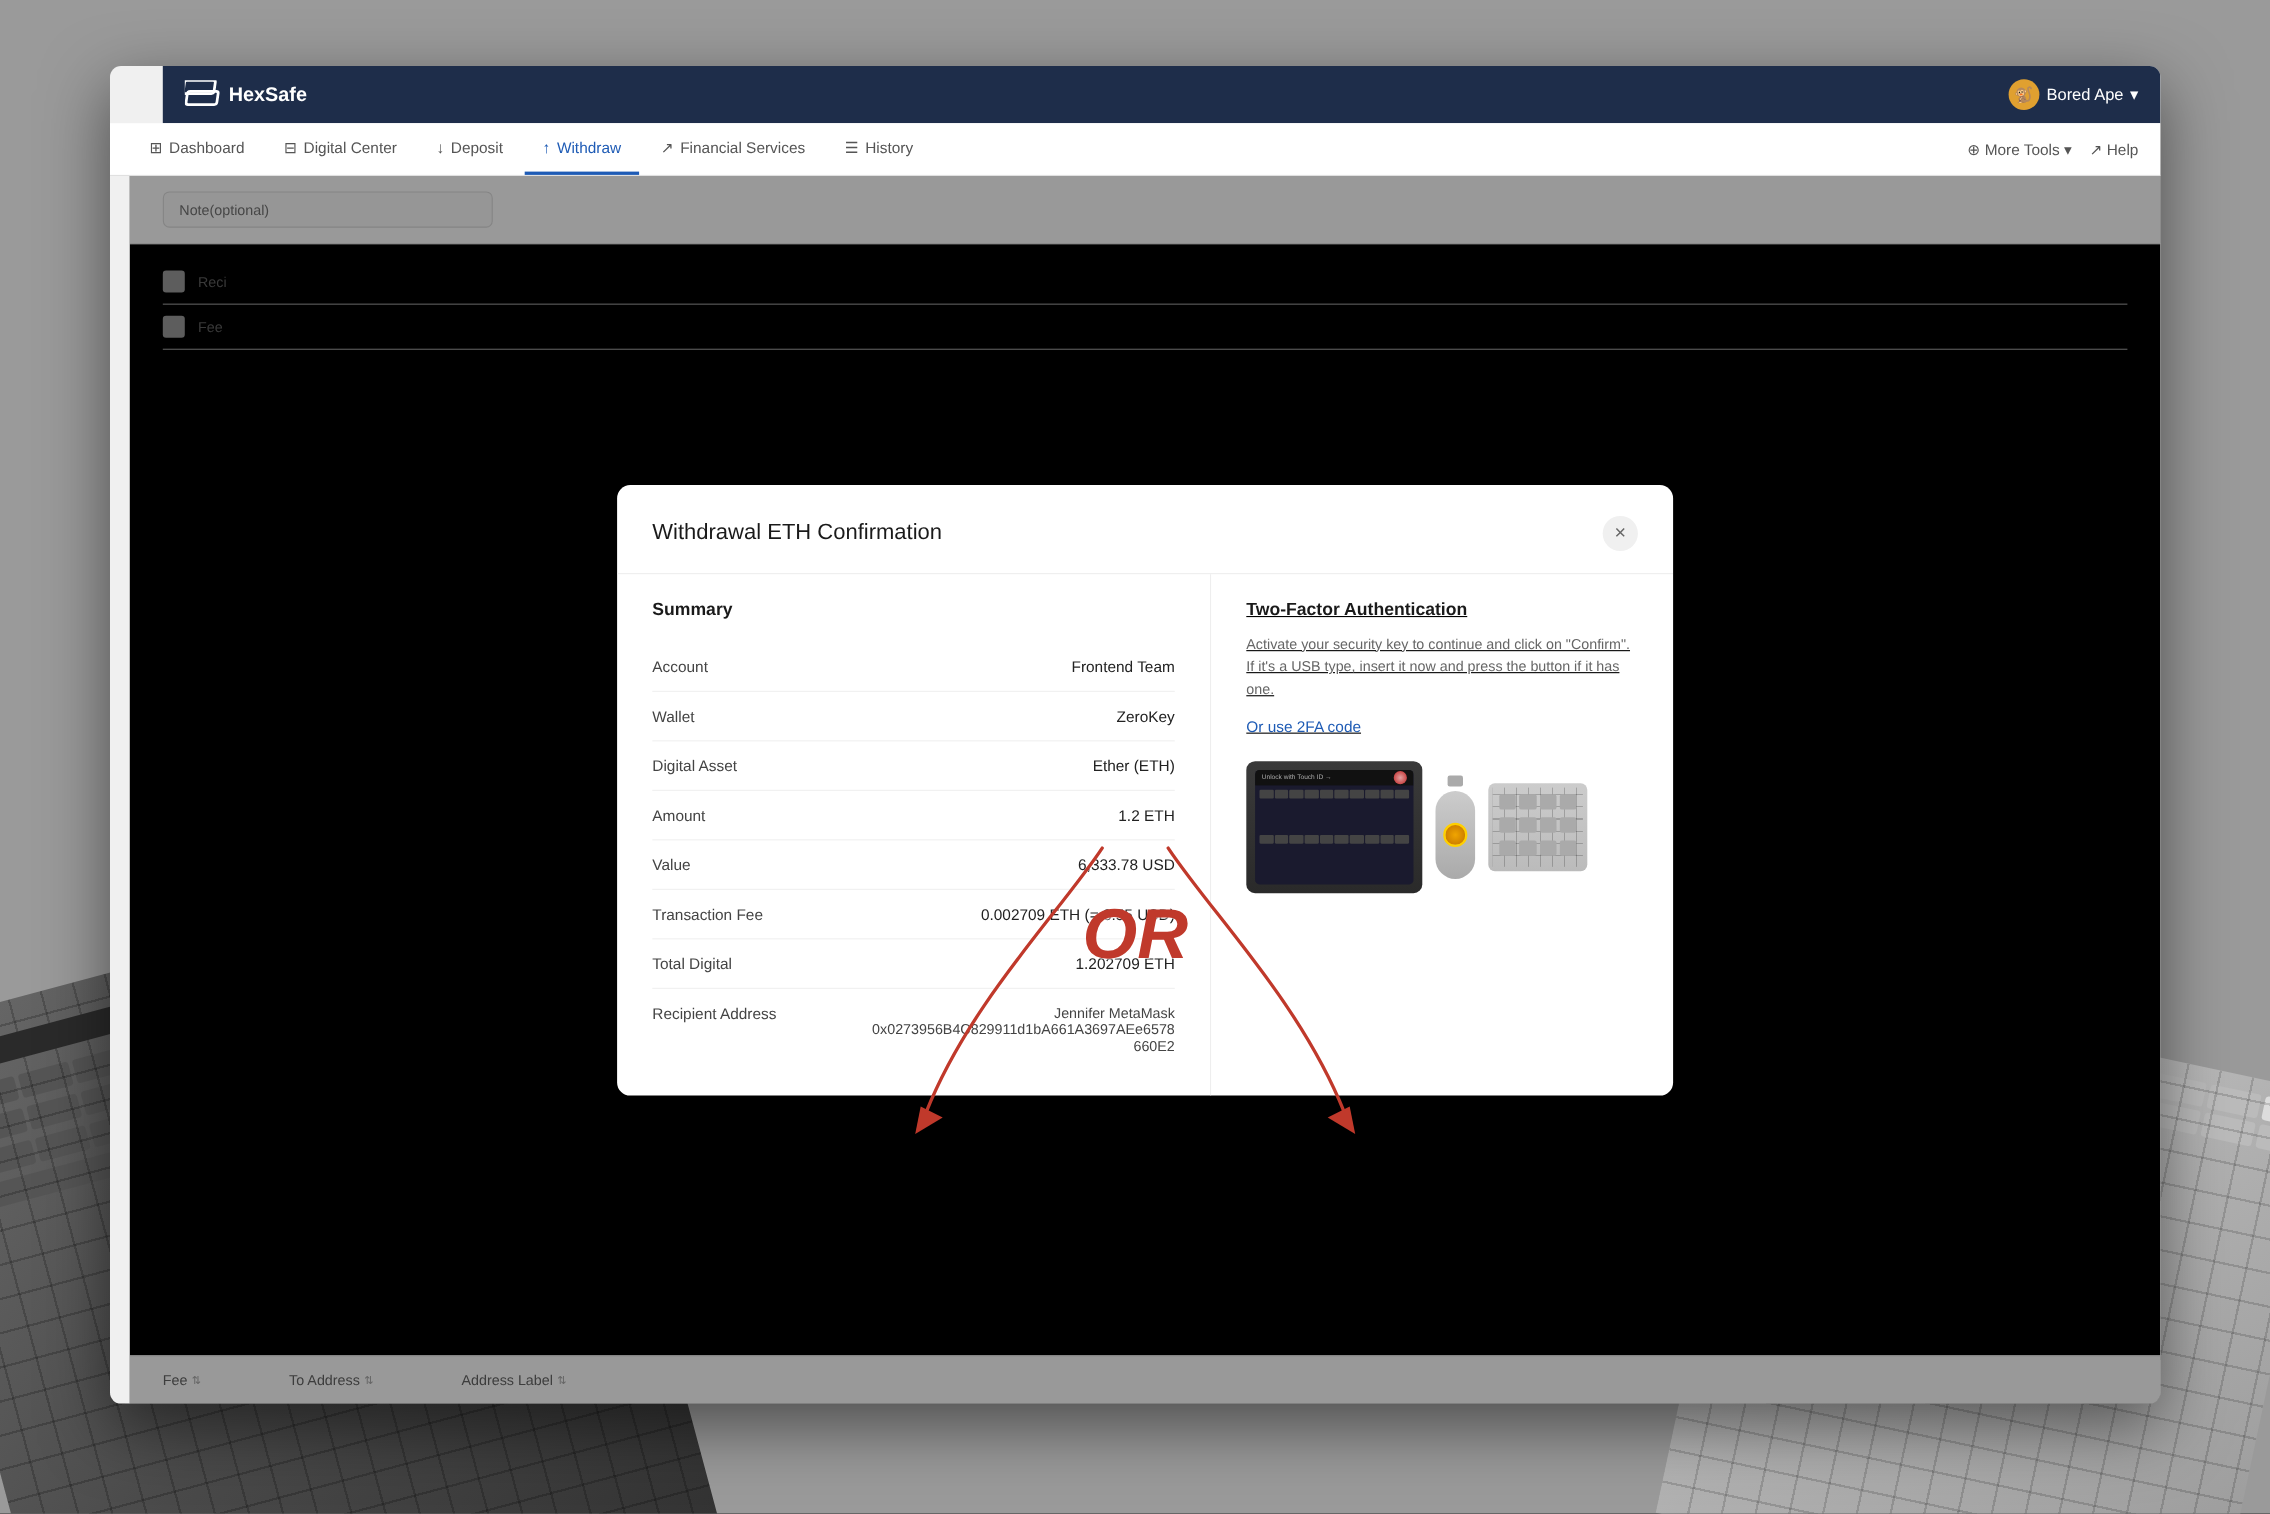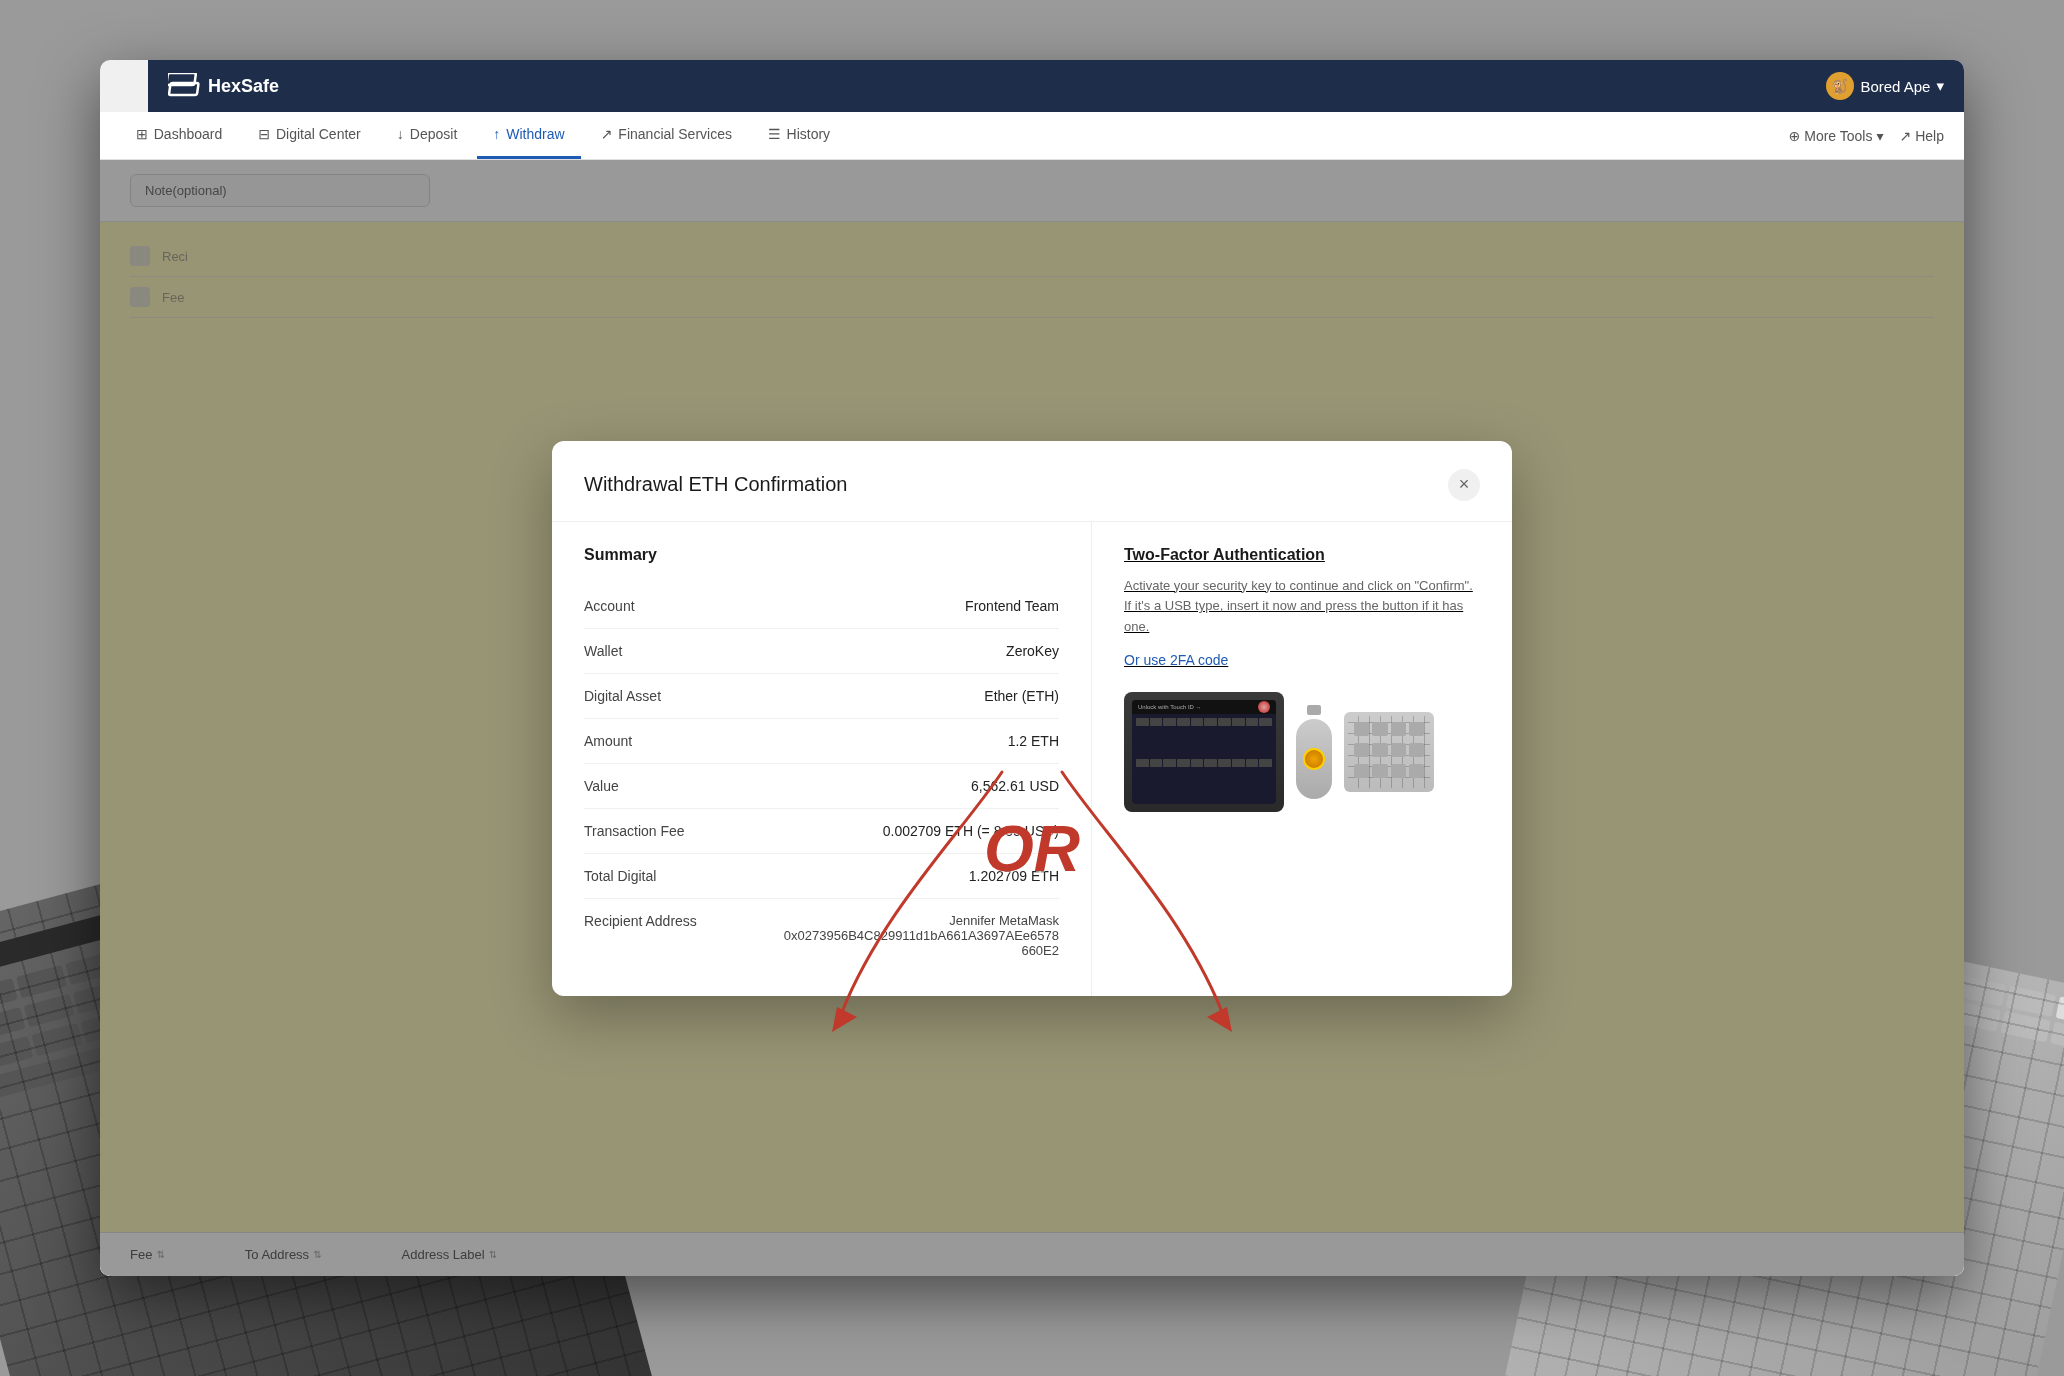--- a/index.html
+++ b/index.html
@@ -204,24 +204,25 @@
     .nav-right {
       display: flex;
       align-items: center;
       gap: 16px;
       font-size: 14px;
       color: #555;
     }
 
     
     .app-content {
-      background: #fef9c3;
+      background: #000000;
       height: calc(100% - 100px);
       position: relative;
       overflow: hidden;
+      margin-left: 18px;
     }
 
     
     .note-bar {
       padding: 14px 30px;
       background: #fff;
       border-bottom: 1px solid #e8e8e8;
     }
 
     .note-input {
@@ -770,21 +771,21 @@
             <div class="summary-row">
               <span class="summary-label">Digital Asset</span>
               <span class="summary-value">Ether (ETH)</span>
             </div>
             <div class="summary-row">
               <span class="summary-label">Amount</span>
               <span class="summary-value">1.2 ETH</span>
             </div>
             <div class="summary-row">
               <span class="summary-label">Value</span>
-              <span class="summary-value">6,562.61 USD</span>
+              <span class="summary-value">6,333.78 USD</span>
             </div>
             <div class="summary-row">
               <span class="summary-label">Transaction Fee</span>
               <span class="summary-value">0.002709 ETH (= 8.55 USD)</span>
             </div>
             <div class="summary-row">
               <span class="summary-label">Total Digital</span>
               <span class="summary-value">1.202709 ETH</span>
             </div>
             <div class="summary-row">

